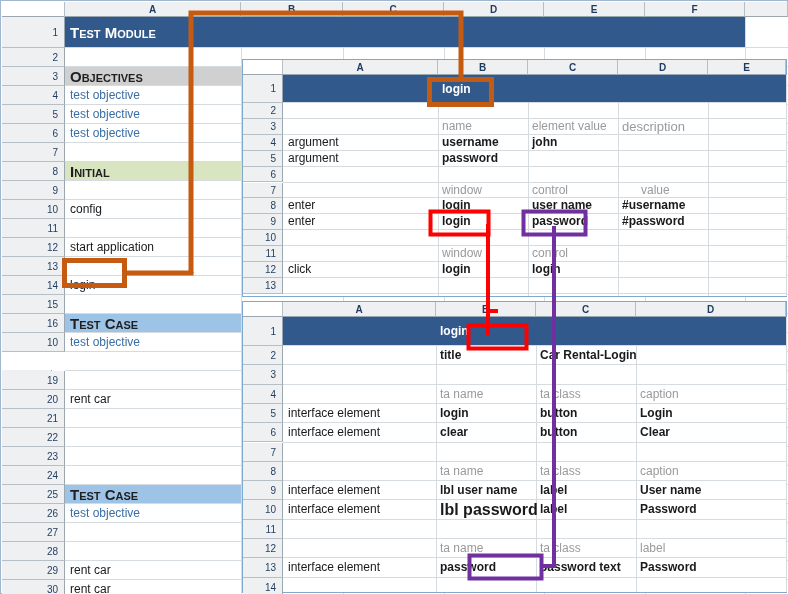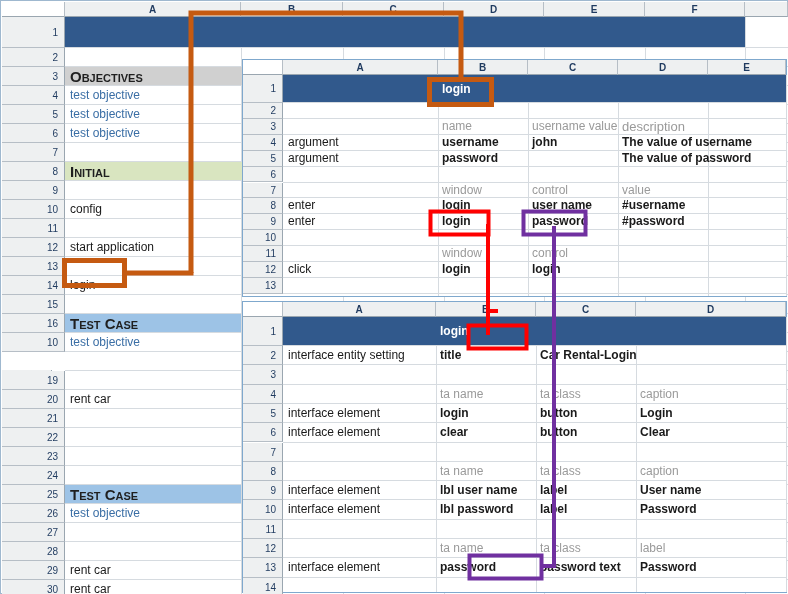--- a/index.html
+++ b/index.html
@@ -61,20 +61,21 @@
       </div>
       <div style="position:absolute;left:239px;top:15px;width:1px;height:577px;background:#d6dbe0;"></div>
       <div style="position:absolute;left:341px;top:15px;width:1px;height:577px;background:#d6dbe0;"></div>
       <div style="position:absolute;left:442px;top:15px;width:1px;height:577px;background:#d6dbe0;"></div>
       <div style="position:absolute;left:542px;top:15px;width:1px;height:577px;background:#d6dbe0;"></div>
       <div style="position:absolute;left:643px;top:15px;width:1px;height:577px;background:#d6dbe0;"></div>
       <div style="position:absolute;left:743px;top:15px;width:1px;height:577px;background:#d6dbe0;"></div>
       <div class="bandhead" style="left:63px;top:15px;width:680px;height:31px;background:#31598c;"></div>
       <div style="position:absolute;left:63px;top:45px;width:723px;height:1px;background:#d6dbe0;"></div>
       <div class="rh" style="top:15px;height:31px;line-height:31px;width:63px;">1</div>
+      <div class="cell smallcaps" style="left:68px;top:15px;height:31px;line-height:31px;color:#fff;font-size:15px;">Test Module</div>
       <div style="position:absolute;left:63px;top:64px;width:723px;height:1px;background:#d6dbe0;"></div>
       <div class="rh" style="top:46px;height:19px;line-height:19px;width:63px;">2</div>
       <div class="bandgray" style="left:63px;top:65px;width:278px;height:19px;background:#d0d0d0;"></div>
       <div style="position:absolute;left:63px;top:83px;width:723px;height:1px;background:#d6dbe0;"></div>
       <div class="rh" style="top:65px;height:19px;line-height:19px;width:63px;">3</div>
       <div class="cell smallcaps" style="left:68px;top:65px;height:19px;line-height:19px;color:#1f1f1f;font-size:15px;">Objectives</div>
       <div style="position:absolute;left:63px;top:102px;width:723px;height:1px;background:#d6dbe0;"></div>
       <div class="rh" style="top:84px;height:19px;line-height:19px;width:63px;">4</div>
       <div class="cell" style="left:68px;top:84px;height:19px;line-height:19px;color:#3a6ea5;font-size:12px;">test objective</div>
       <div style="position:absolute;left:63px;top:121px;width:723px;height:1px;background:#d6dbe0;"></div>
@@ -162,40 +163,38 @@
       <div style="position:absolute;left:543px;top:15px;width:1px;height:221px;background:#d6dbe0;"></div>
       <div class="bandhead" style="left:40px;top:15px;width:503px;height:28px;background:#31598c;"></div>
       <div style="position:absolute;left:40px;top:42px;width:503px;height:1px;background:#d6dbe0;"></div>
       <div class="rh" style="top:15px;height:28px;line-height:28px;width:40px;">1</div>
       <div class="cell" style="left:199px;top:15px;height:28px;line-height:28px;color:#ffffff;font-size:12px;font-weight:bold;">login</div>
       <div style="position:absolute;left:40px;top:57.9px;width:503px;height:1px;background:#d6dbe0;"></div>
       <div class="rh" style="top:43px;height:15.9px;line-height:15.9px;width:40px;">2</div>
       <div style="position:absolute;left:40px;top:73.8px;width:503px;height:1px;background:#d6dbe0;"></div>
       <div class="rh" style="top:58.9px;height:15.9px;line-height:15.9px;width:40px;">3</div>
       <div class="cell" style="left:199px;top:58.9px;height:15.9px;line-height:15.9px;color:#9a9a9a;font-size:12px;">name</div>
-      <div class="cell" style="left:289px;top:58.9px;height:15.9px;line-height:15.9px;color:#9a9a9a;font-size:12px;">username value</div>
+      <div class="cell" style="left:289px;top:58.9px;height:15.9px;line-height:15.9px;color:#9a9a9a;font-size:12px;">element value</div>
       <div class="cell" style="left:379px;top:58.9px;height:15.9px;line-height:15.9px;color:#9a9a9a;font-size:13px;">description</div>
       <div style="position:absolute;left:40px;top:89.7px;width:503px;height:1px;background:#d6dbe0;"></div>
       <div class="rh" style="top:74.8px;height:15.9px;line-height:15.9px;width:40px;">4</div>
       <div class="cell" style="left:45px;top:74.8px;height:15.9px;line-height:15.9px;color:#1a1a1a;font-size:12px;">argument</div>
       <div class="cell b" style="left:199px;top:74.8px;height:15.9px;line-height:15.9px;color:#1a1a1a;font-size:12px;">username</div>
       <div class="cell b" style="left:289px;top:74.8px;height:15.9px;line-height:15.9px;color:#1a1a1a;font-size:12px;">john</div>
-      <div class="cell b" style="left:379px;top:74.8px;height:15.9px;line-height:15.9px;color:#1a1a1a;font-size:12px;">The value of username</div>
       <div style="position:absolute;left:40px;top:105.60000000000001px;width:503px;height:1px;background:#d6dbe0;"></div>
       <div class="rh" style="top:90.7px;height:15.9px;line-height:15.9px;width:40px;">5</div>
       <div class="cell" style="left:45px;top:90.7px;height:15.9px;line-height:15.9px;color:#1a1a1a;font-size:12px;">argument</div>
       <div class="cell b" style="left:199px;top:90.7px;height:15.9px;line-height:15.9px;color:#1a1a1a;font-size:12px;">password</div>
-      <div class="cell b" style="left:379px;top:90.7px;height:15.9px;line-height:15.9px;color:#1a1a1a;font-size:12px;">The value of password</div>
       <div style="position:absolute;left:40px;top:121.5px;width:503px;height:1px;background:#d6dbe0;"></div>
       <div class="rh" style="top:106.6px;height:15.9px;line-height:15.9px;width:40px;">6</div>
       <div style="position:absolute;left:40px;top:137.4px;width:503px;height:1px;background:#d6dbe0;"></div>
       <div class="rh" style="top:122.5px;height:15.9px;line-height:15.9px;width:40px;">7</div>
       <div class="cell" style="left:199px;top:122.5px;height:15.9px;line-height:15.9px;color:#9a9a9a;font-size:12px;">window</div>
       <div class="cell" style="left:289px;top:122.5px;height:15.9px;line-height:15.9px;color:#9a9a9a;font-size:12px;">control</div>
-      <div class="cell" style="left:379px;top:122.5px;height:15.9px;line-height:15.9px;color:#9a9a9a;font-size:12px;">value</div>
+      <div class="cell" style="left:398px;top:122.5px;height:15.9px;line-height:15.9px;color:#9a9a9a;font-size:12px;">value</div>
       <div style="position:absolute;left:40px;top:153.3px;width:503px;height:1px;background:#d6dbe0;"></div>
       <div class="rh" style="top:138.4px;height:15.9px;line-height:15.9px;width:40px;">8</div>
       <div class="cell" style="left:45px;top:138.4px;height:15.9px;line-height:15.9px;color:#1a1a1a;font-size:12px;">enter</div>
       <div class="cell b" style="left:199px;top:138.4px;height:15.9px;line-height:15.9px;color:#1a1a1a;font-size:12px;">login</div>
       <div class="cell b" style="left:289px;top:138.4px;height:15.9px;line-height:15.9px;color:#1a1a1a;font-size:12px;">user name</div>
       <div class="cell b" style="left:379px;top:138.4px;height:15.9px;line-height:15.9px;color:#1a1a1a;font-size:12px;">#username</div>
       <div style="position:absolute;left:40px;top:169.20000000000002px;width:503px;height:1px;background:#d6dbe0;"></div>
       <div class="rh" style="top:154.3px;height:15.9px;line-height:15.9px;width:40px;">9</div>
       <div class="cell" style="left:45px;top:154.3px;height:15.9px;line-height:15.9px;color:#1a1a1a;font-size:12px;">enter</div>
       <div class="cell b" style="left:199px;top:154.3px;height:15.9px;line-height:15.9px;color:#1a1a1a;font-size:12px;">login</div>
@@ -227,21 +226,20 @@
       <div style="position:absolute;left:193px;top:15px;width:1px;height:275px;background:#d6dbe0;"></div>
       <div style="position:absolute;left:293px;top:15px;width:1px;height:275px;background:#d6dbe0;"></div>
       <div style="position:absolute;left:393px;top:15px;width:1px;height:275px;background:#d6dbe0;"></div>
       <div style="position:absolute;left:543px;top:15px;width:1px;height:275px;background:#d6dbe0;"></div>
       <div class="bandhead" style="left:40px;top:15px;width:503px;height:29px;background:#31598c;"></div>
       <div style="position:absolute;left:40px;top:43px;width:503px;height:1px;background:#d6dbe0;"></div>
       <div class="rh" style="top:15px;height:29px;line-height:29px;width:40px;">1</div>
       <div class="cell" style="left:197px;top:15px;height:29px;line-height:29px;color:#ffffff;font-size:12px;font-weight:bold;">login</div>
       <div style="position:absolute;left:40px;top:62.3px;width:503px;height:1px;background:#d6dbe0;"></div>
       <div class="rh" style="top:44px;height:19.3px;line-height:19.3px;width:40px;">2</div>
-      <div class="cell" style="left:45px;top:44px;height:19.3px;line-height:19.3px;color:#1a1a1a;font-size:12px;">interface entity setting</div>
       <div class="cell b" style="left:197px;top:44px;height:19.3px;line-height:19.3px;color:#1a1a1a;font-size:12px;">title</div>
       <div class="cell b" style="left:297px;top:44px;height:19.3px;line-height:19.3px;color:#1a1a1a;font-size:12px;">Car Rental-Login</div>
       <div style="position:absolute;left:40px;top:81.6px;width:503px;height:1px;background:#d6dbe0;"></div>
       <div class="rh" style="top:63.3px;height:19.3px;line-height:19.3px;width:40px;">3</div>
       <div style="position:absolute;left:40px;top:100.89999999999999px;width:503px;height:1px;background:#d6dbe0;"></div>
       <div class="rh" style="top:82.6px;height:19.3px;line-height:19.3px;width:40px;">4</div>
       <div class="cell" style="left:197px;top:82.6px;height:19.3px;line-height:19.3px;color:#9a9a9a;font-size:12px;">ta name</div>
       <div class="cell" style="left:297px;top:82.6px;height:19.3px;line-height:19.3px;color:#9a9a9a;font-size:12px;">ta class</div>
       <div class="cell" style="left:397px;top:82.6px;height:19.3px;line-height:19.3px;color:#9a9a9a;font-size:12px;">caption</div>
       <div style="position:absolute;left:40px;top:120.2px;width:503px;height:1px;background:#d6dbe0;"></div>
@@ -265,21 +263,21 @@
       <div class="cell" style="left:397px;top:159.8px;height:19.3px;line-height:19.3px;color:#9a9a9a;font-size:12px;">caption</div>
       <div style="position:absolute;left:40px;top:197.4px;width:503px;height:1px;background:#d6dbe0;"></div>
       <div class="rh" style="top:179.1px;height:19.3px;line-height:19.3px;width:40px;">9</div>
       <div class="cell" style="left:45px;top:179.1px;height:19.3px;line-height:19.3px;color:#1a1a1a;font-size:12px;">interface element</div>
       <div class="cell b" style="left:197px;top:179.1px;height:19.3px;line-height:19.3px;color:#1a1a1a;font-size:12px;">lbl user name</div>
       <div class="cell b" style="left:297px;top:179.1px;height:19.3px;line-height:19.3px;color:#1a1a1a;font-size:12px;">label</div>
       <div class="cell b" style="left:397px;top:179.1px;height:19.3px;line-height:19.3px;color:#1a1a1a;font-size:12px;">User name</div>
       <div style="position:absolute;left:40px;top:216.70000000000002px;width:503px;height:1px;background:#d6dbe0;"></div>
       <div class="rh" style="top:198.4px;height:19.3px;line-height:19.3px;width:40px;">10</div>
       <div class="cell" style="left:45px;top:198.4px;height:19.3px;line-height:19.3px;color:#1a1a1a;font-size:12px;">interface element</div>
-      <div class="cell b" style="left:197px;top:198.4px;height:19.3px;line-height:19.3px;color:#1a1a1a;font-size:12px;">lbl password</div>
+      <div class="cell b" style="left:197px;top:198.4px;height:19.3px;line-height:19.3px;color:#1a1a1a;font-size:16px;">lbl password</div>
       <div class="cell b" style="left:297px;top:198.4px;height:19.3px;line-height:19.3px;color:#1a1a1a;font-size:12px;">label</div>
       <div class="cell b" style="left:397px;top:198.4px;height:19.3px;line-height:19.3px;color:#1a1a1a;font-size:12px;">Password</div>
       <div style="position:absolute;left:40px;top:236.00000000000003px;width:503px;height:1px;background:#d6dbe0;"></div>
       <div class="rh" style="top:217.70000000000002px;height:19.3px;line-height:19.3px;width:40px;">11</div>
       <div style="position:absolute;left:40px;top:255.3px;width:503px;height:1px;background:#d6dbe0;"></div>
       <div class="rh" style="top:237px;height:19.3px;line-height:19.3px;width:40px;">12</div>
       <div class="cell" style="left:197px;top:237px;height:19.3px;line-height:19.3px;color:#9a9a9a;font-size:12px;">ta name</div>
       <div class="cell" style="left:297px;top:237px;height:19.3px;line-height:19.3px;color:#9a9a9a;font-size:12px;">ta class</div>
       <div class="cell" style="left:397px;top:237px;height:19.3px;line-height:19.3px;color:#9a9a9a;font-size:12px;">label</div>
       <div style="position:absolute;left:40px;top:274.6px;width:503px;height:1px;background:#d6dbe0;"></div>

